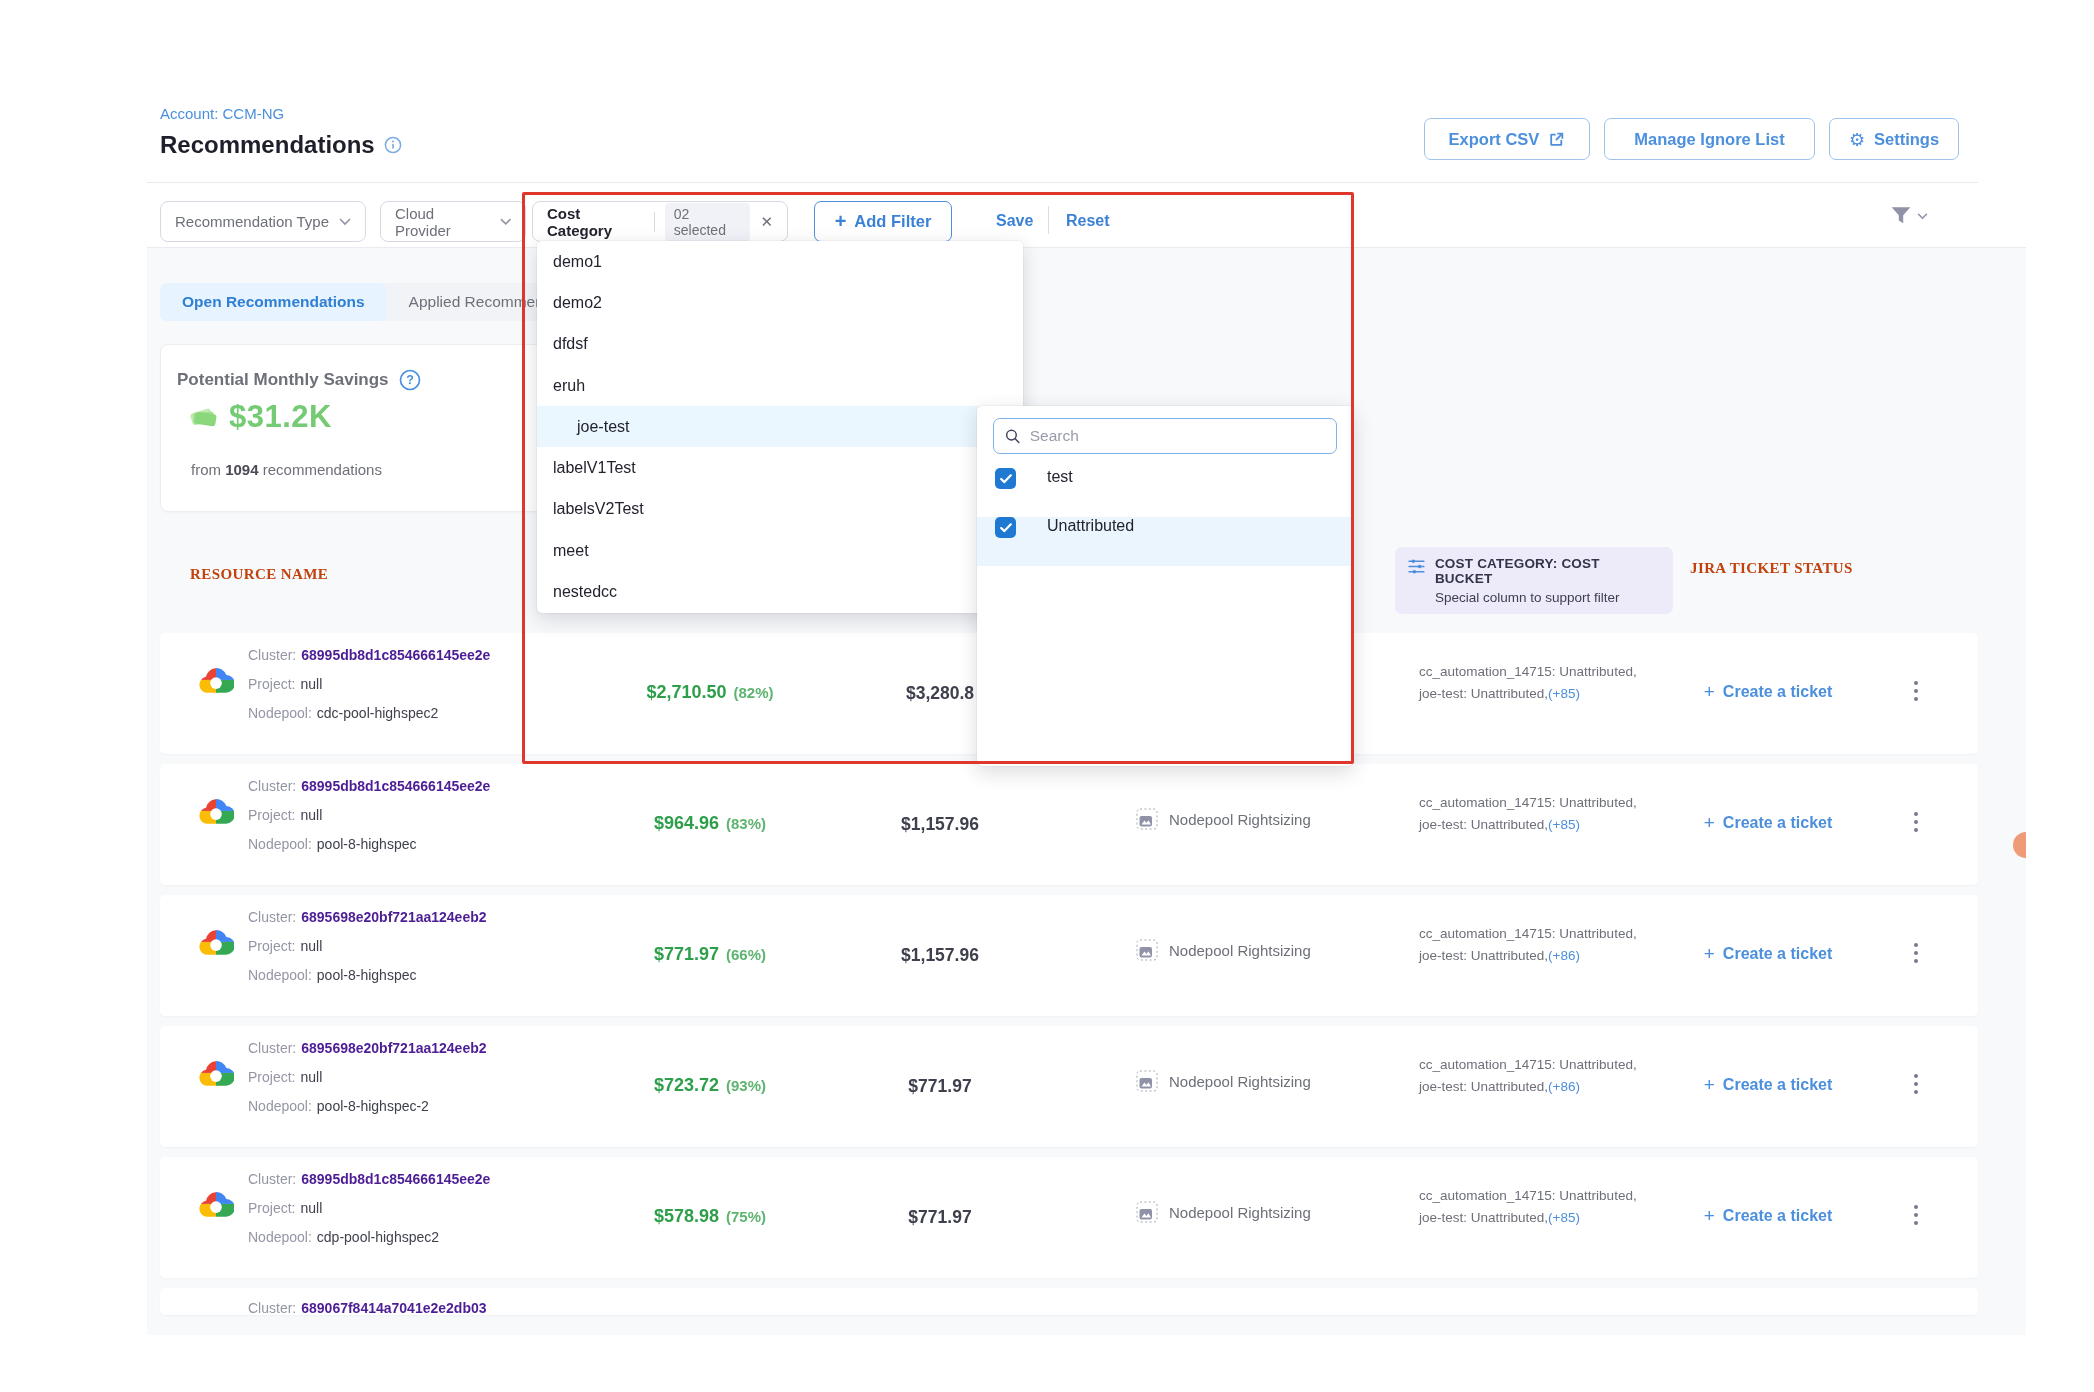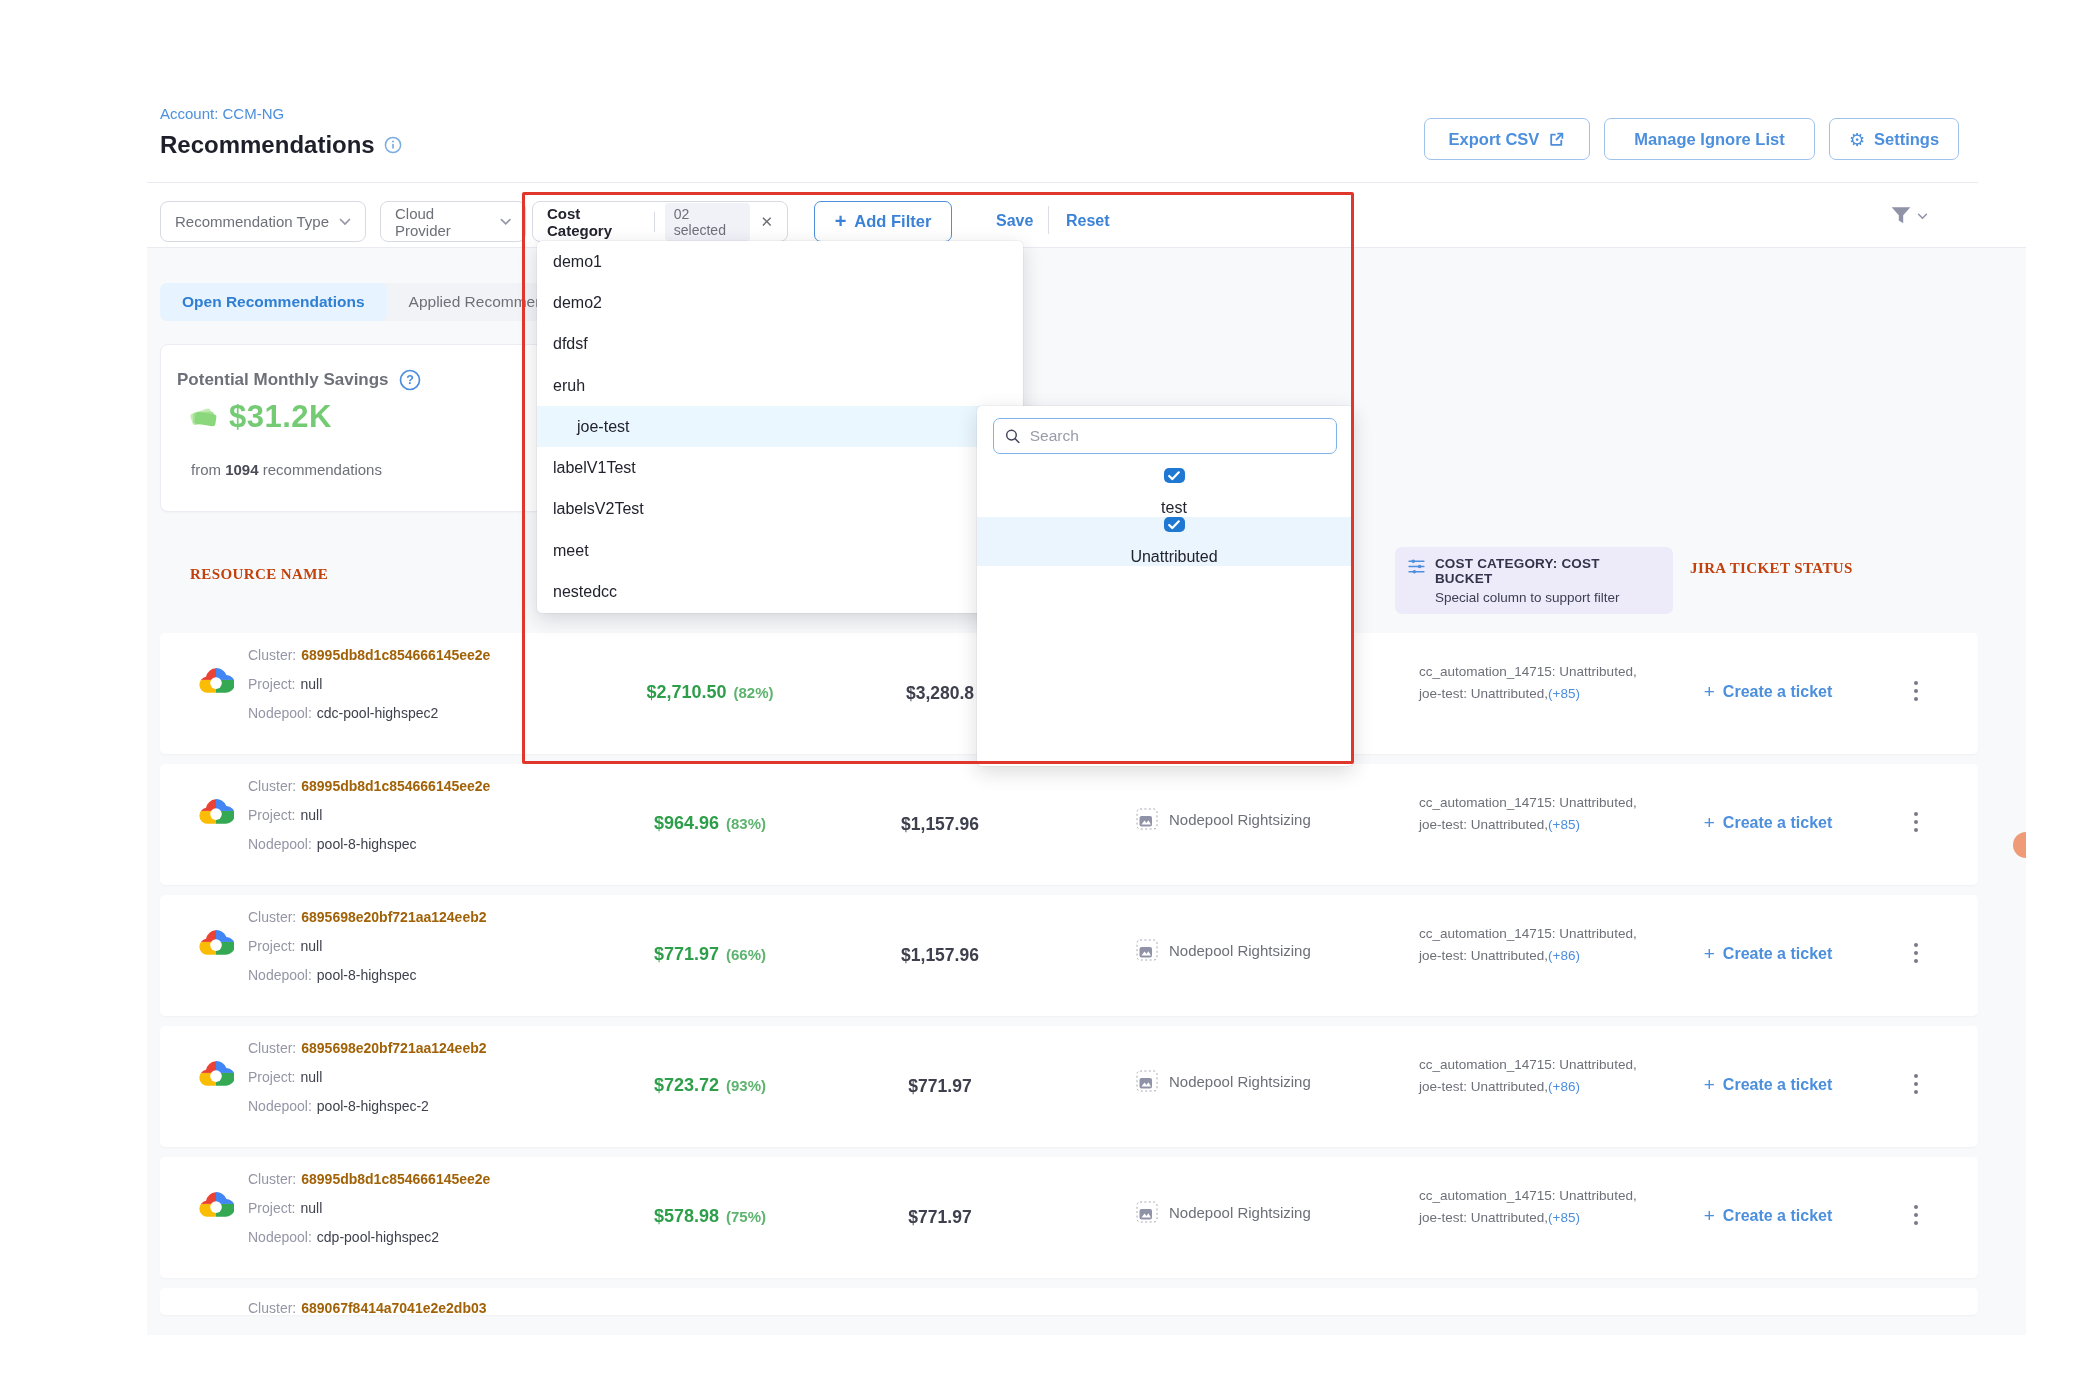--- a/index.html
+++ b/index.html
@@ -42,36 +42,36 @@
   
   .panel { background:#fff; border-radius:5px; box-shadow:0 6px 20px rgba(30,30,42,.16), 0 0 0 1px rgba(30,30,42,.04); }
   .dd-item { height:41.3px; display:flex; align-items:center; padding-left:16px;
     font-size:16px; color:#22232e; cursor:pointer; }
   .dd-item.hl { background:#ebf7fe;padding-left:40px; }
   .search-box { display:flex; align-items:center; gap:9px; height:36px; padding:0 11px;
     border:1.7px solid #7fb3e8; border-radius:7px; background:#fff; }
   .search-box input { border:none; outline:none; font-size:15.5px; color:#2a2b36; width:100%;
     font-family:"Liberation Sans", sans-serif; background:transparent; }
   .search-box input::placeholder { color:#989ba9; }
-  .opt-row { height:49px; display:flex; align-items:center; gap:16px; padding-left:18px; font-size:16px; color:#22232e;flex-direction:column; }
+  .opt-row { height:49px; display:flex; align-items:flex-start; gap:31px; padding-left:18px; font-size:16px; color:#22232e; }
   .opt-row.hl { background:#eaf5fd; }
   .cbx { width:21px; height:21px; border-radius:5px; background:#1f78d1; display:flex; align-items:center; justify-content:center; cursor:pointer; }
 
   
   .red-rect { border:3px solid #e0372c; border-radius:2px; pointer-events:none; }
 
   
   .th-label { font-size:15px; font-weight:bold; color:#c2410c; letter-spacing:.4px;font-family:Liberation Serif, serif; }
   .th-badge { background:#edeafa; border-radius:7px; padding:9px 13px; display:flex; gap:10px; }
   .th-badge .t1 { font-size:13.5px; font-weight:bold; color:#33344a; letter-spacing:.2px; }
   .th-badge .t2 { font-size:13.5px; color:#3c3e52; margin-top:4px; }
   .rowcard { background:#fff; border-radius:5px; box-shadow:0 1px 2px rgba(40,41,61,.04); overflow:hidden; }
   .rline { position:absolute; font-size:14px; color:#9496a5; white-space:nowrap; }
   .rline .lbl { color:#9496a5; margin-right:5px; }
-  .rline .link { color:#a16207; font-weight:600; }
+  .rline .link { color:#4c1d95; font-weight:600; }
   .rline .val { color:#3f414d; }
   .sav { font-size:18px; font-weight:bold; color:#2d9e49; }
   .savpct { font-size:15px; color:#5cb46e; font-weight:600; margin-left:7px; }
   .cost { font-size:17.5px; font-weight:bold; color:#3e404d; }
   .rtype { font-size:15px; color:#6e7079; }
   .bucket { font-size:13.5px; color:#6e7079; line-height:22px; white-space:nowrap;margin-left:24px; }
   .bucket .more { color:#4c8fdd; }
   .ticket { font-size:16px; font-weight:bold; color:#4c8fdd; display:flex; align-items:center; gap:8px; justify-content:center; cursor:pointer; }
   .ticket .plus { font-size:19px; font-weight:normal; }
   .kebab { display:flex; flex-direction:column; gap:4px; align-items:center; cursor:pointer; padding:4px; }

